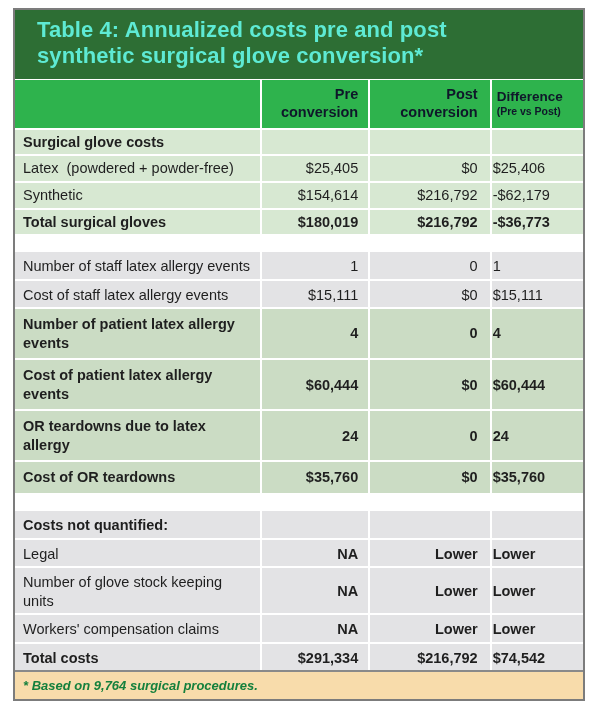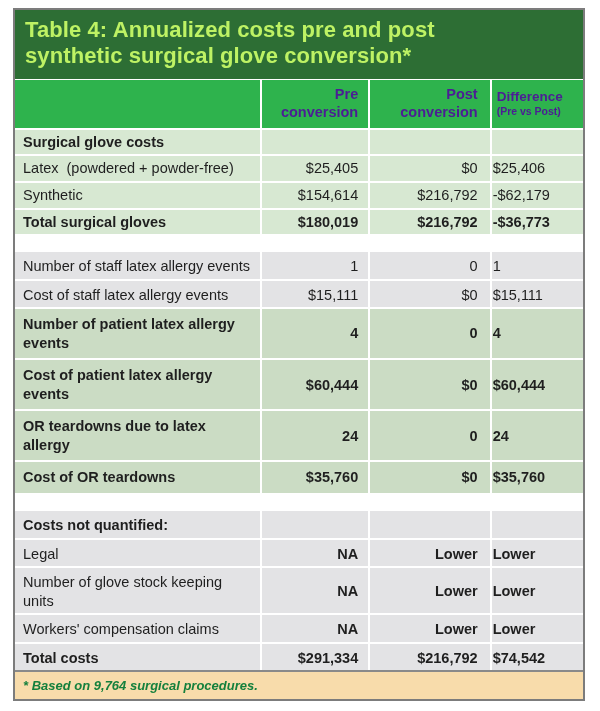--- a/index.html
+++ b/index.html
@@ -9,37 +9,37 @@
     color:#1f1f1f;overflow:hidden;
   }
   .table-frame{
     margin:8px 15px 0 13px;
     border:2px solid #7c7c7c;
     background:#ffffff;
   }
   
   .title-band{
     background:#2d6e34;
-    color:#bef264;
-    padding:7px 12px 9px 10px;
+    color:#5eead4;
+    padding:7px 12px 9px 22px;
     border-bottom:1px solid #ffffff;
   }
   .title-line{
     font-size:22px;font-weight:bold;line-height:1.2;
     letter-spacing:0.1px;
   }
   
   table{
     width:100%;
     border-collapse:separate;border-spacing:0;
     table-layout:fixed;
   }
   th,td{vertical-align:middle;font-size:14.5px;line-height:1.28;}
   thead th{
-    background:#2eb34d;color:#4c1d95;font-weight:bold;
+    background:#2eb34d;color:#0f172a;font-weight:bold;
     padding:5px 0 6px 0;height:36px;
   }
   thead th.col-pre{ text-align:right;padding-right:10px;font-size:14.5px;}
   thead th.col-post{text-align:right;padding-right:12px;font-size:14.5px;}
   thead th.col-diff{text-align:left;padding-left:5px;padding-right:4px;font-size:13.5px;line-height:1.15;}
   thead th.col-pre,thead th.col-post,thead th.col-diff{border-left:2px solid #ffffff;}
   .diff-sub{display:block;font-size:10.5px;font-weight:bold;line-height:1.2;}
   tbody td{border-top:2px solid #ffffff;}
   tbody td.col-pre,tbody td.col-post,tbody td.col-diff{border-left:2px solid #ffffff;}
   td.col-label{text-align:left;padding-left:8px;padding-right:4px;white-space:pre-wrap;}

